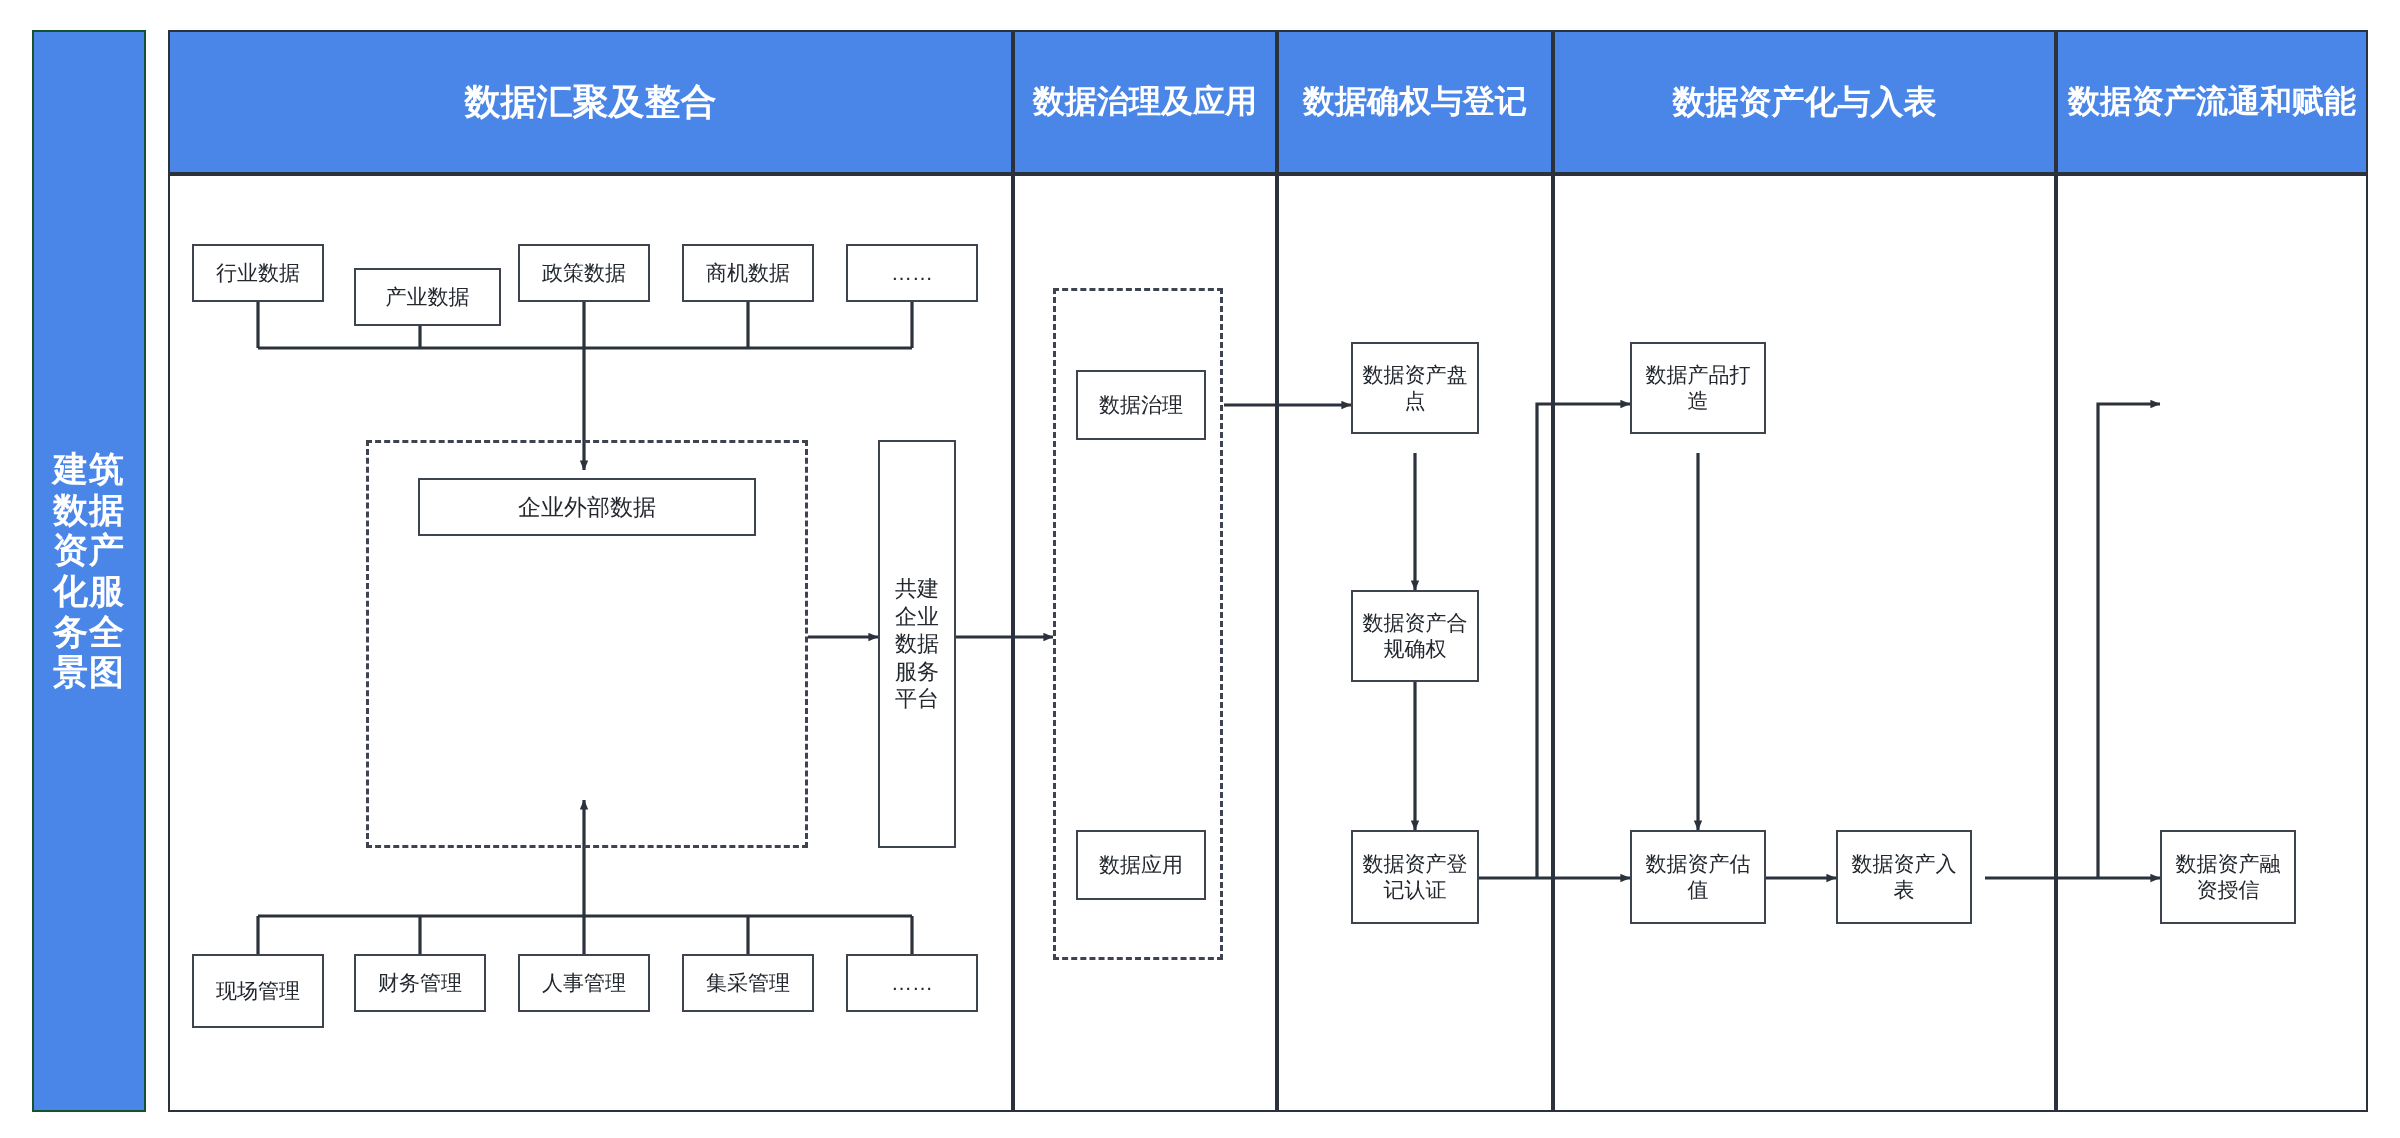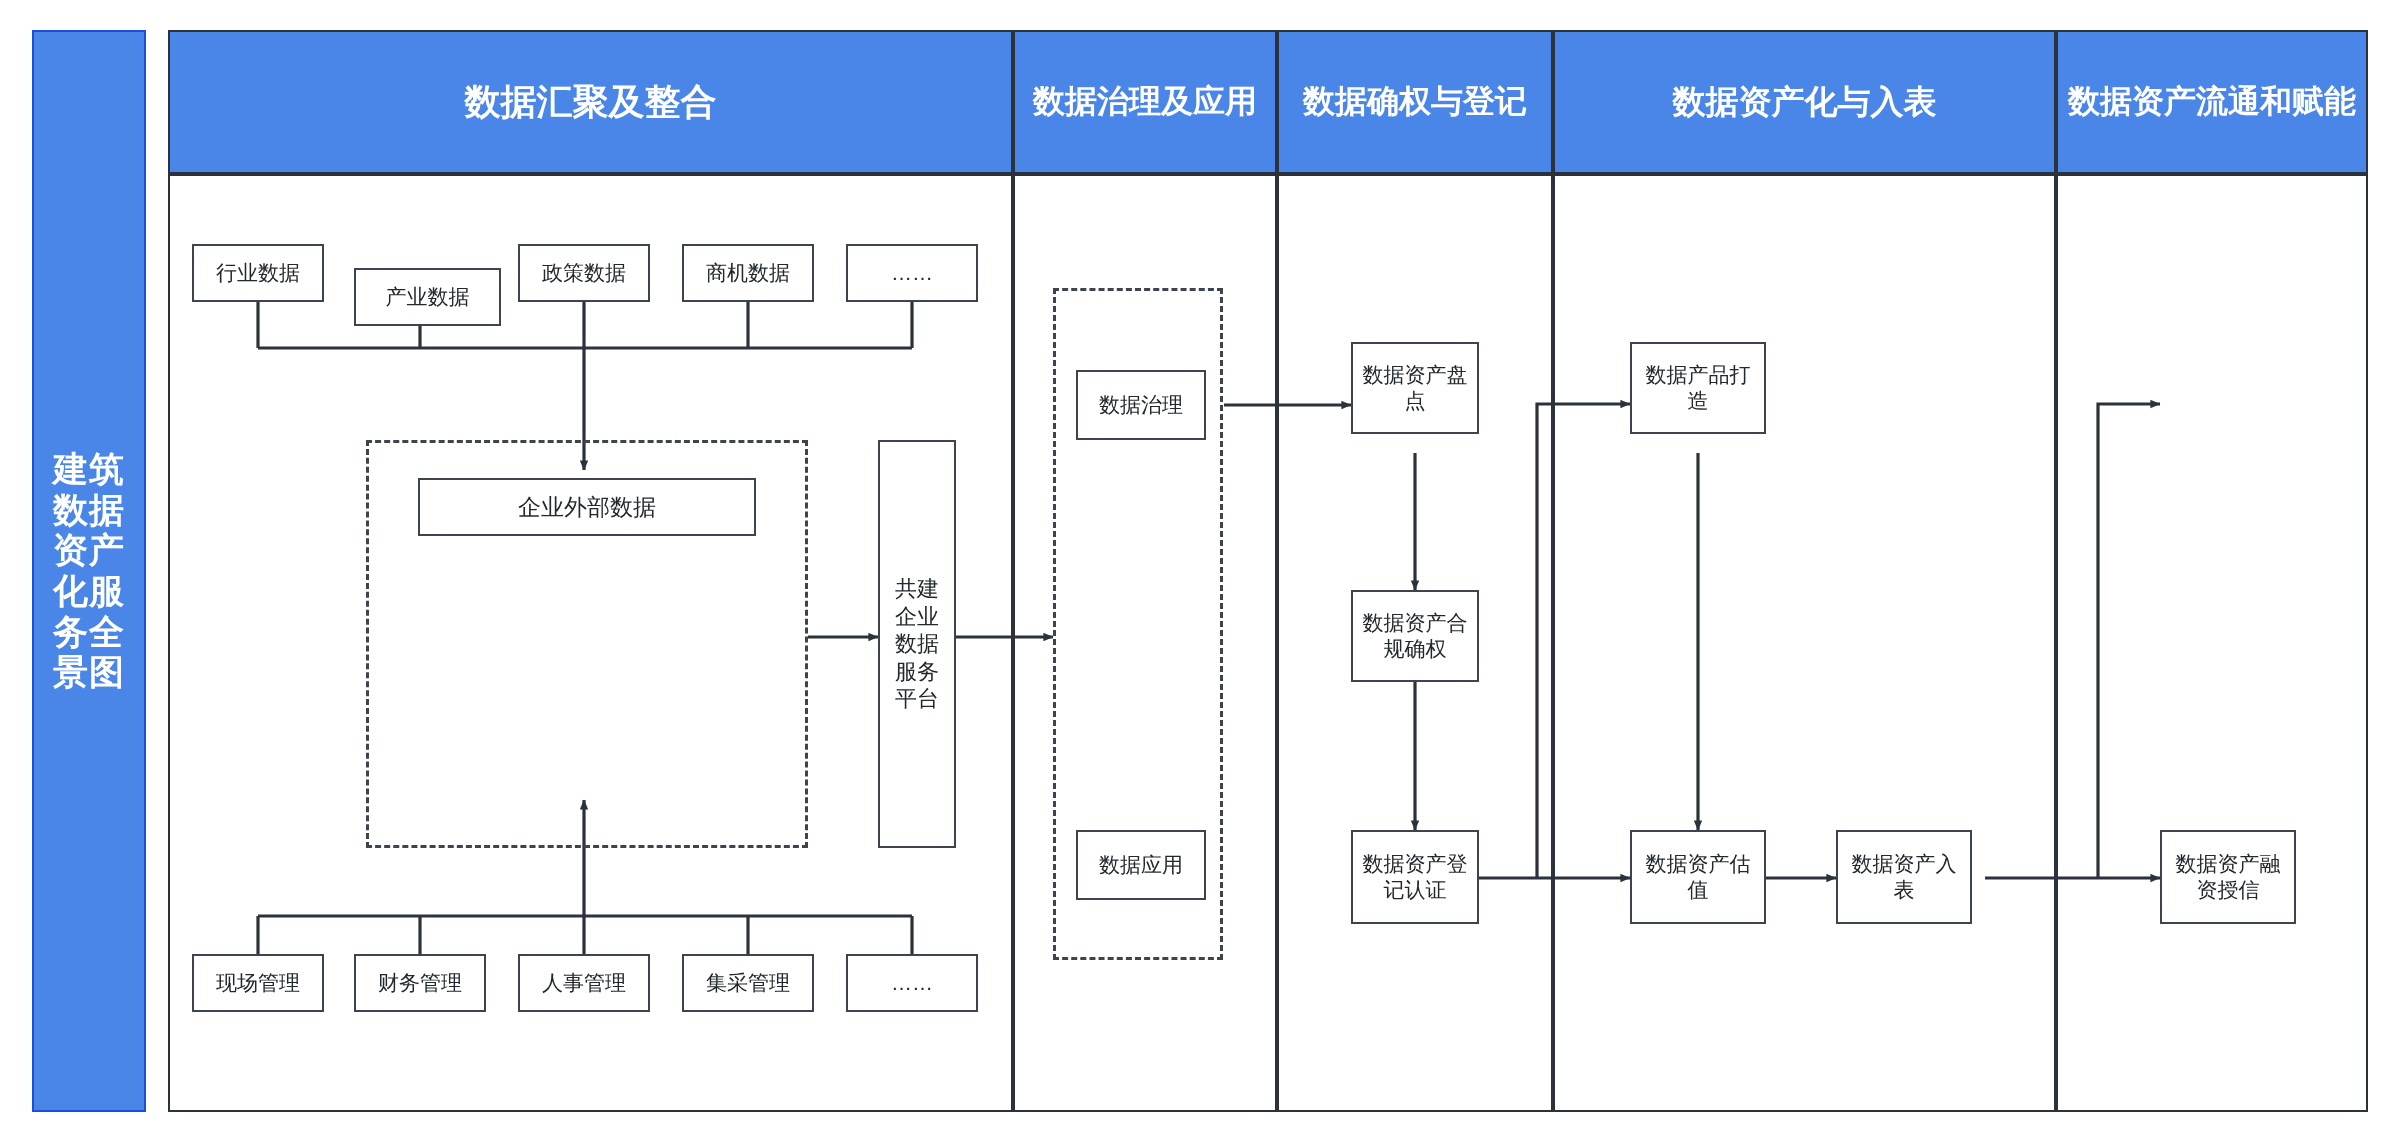--- a/index.html
+++ b/index.html
@@ -3,21 +3,21 @@
 <meta charset="utf-8">
 <style>
   html,body{margin:0;padding:0;background:#ffffff;}
   body{font-family:"Liberation Sans","DejaVu Sans",sans-serif;}
   #canvas{position:relative;width:2400px;height:1138px;background:#fff;overflow:hidden;}
   svg.wires{position:absolute;left:0;top:0;width:2400px;height:1138px;pointer-events:none;}
   .col-header{position:absolute;background:#4a86e8;border:2px solid #2b323b;
     display:flex;align-items:center;justify-content:center;text-align:center;
     color:#fff;font-weight:bold;line-height:1.18;box-sizing:border-box;}
   .col-body{position:absolute;background:#fff;border:2px solid #2b323b;box-sizing:border-box;}
-  .side-banner{position:absolute;background:#4a86e8;border:2px solid #1d4ed8;box-sizing:border-box;
+  .side-banner{position:absolute;background:#4a86e8;border:2px solid #14532d;box-sizing:border-box;
     display:flex;align-items:center;justify-content:center;color:#fff;font-weight:bold;
     text-align:center;line-height:1.16;}
 
   
   .node{position:absolute;background:#fff;border:2px solid #3d4450;box-sizing:border-box;
     display:flex;align-items:center;justify-content:center;text-align:center;
     color:#23282f;line-height:1.25;font-weight:normal;}
   .node.vtext{writing-mode:horizontal-tb;}
   .dashbox{position:absolute;border:3px dashed #3d4450;box-sizing:border-box;background:transparent;}
   .vlabel{display:block;}
@@ -134,21 +134,21 @@
   <div class="node vtext" style="left:878px;top:440px;width:78px;height:408px;font-size:22px;">
     <div>
       <span class="vlabel">共建</span>
       <span class="vlabel">企业</span>
       <span class="vlabel">数据</span>
       <span class="vlabel">服务</span>
       <span class="vlabel">平台</span>
     </div>
   </div>
 
-  <div class="node" style="left:192px;top:954px;width:132px;height:58px;font-size:21px;">
+  <div class="node" style="left:192px;top:954px;width:132px;height:74px;font-size:21px;">
     <span>现场管理</span>
   </div>
   <div class="node" style="left:354px;top:954px;width:132px;height:58px;font-size:21px;">
     <span>财务管理</span>
   </div>
   <div class="node" style="left:518px;top:954px;width:132px;height:58px;font-size:21px;">
     <span>人事管理</span>
   </div>
   <div class="node" style="left:682px;top:954px;width:132px;height:58px;font-size:21px;">
     <span>集采管理</span>

